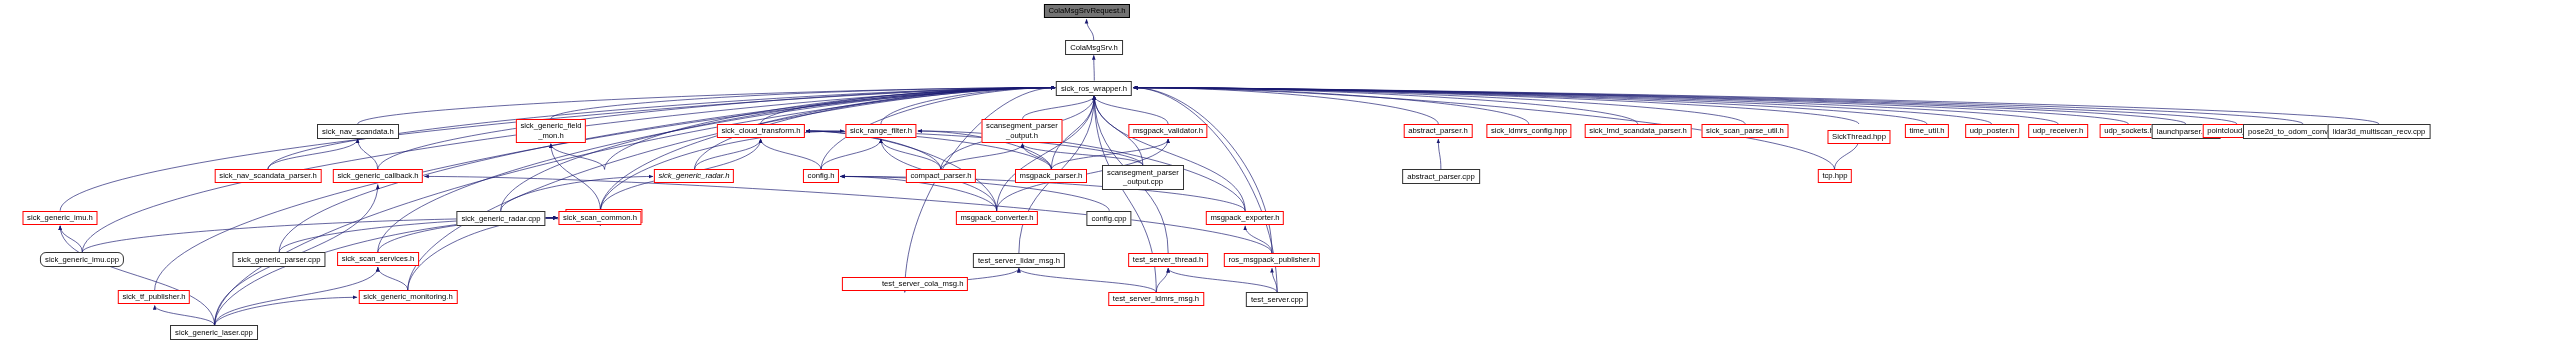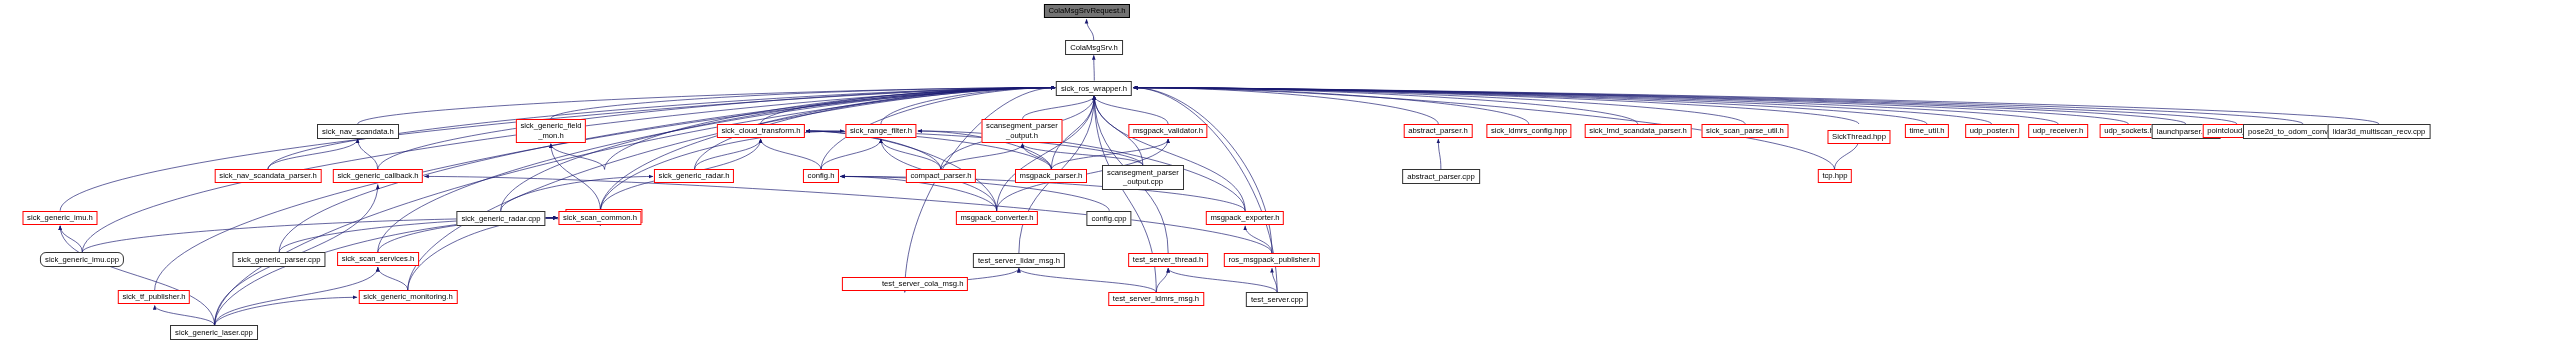--- a/index.html
+++ b/index.html
@@ -158,21 +158,21 @@
     <div class="node red" style="left: 1992px; top: 124px; border-color: rgb(255, 0, 0);">udp_poster.h</div>
     <div class="node red" style="left: 2058px; top: 124px; border-color: rgb(255, 0, 0); text-align: center;">udp_receiver.h</div>
     <div class="node red" style="left: 2129px; top: 124px; border-color: rgb(255, 0, 0);">udp_sockets.h</div>
     <div class="node plain" style="left: 2186px; top: 124px; border-color: rgb(51, 51, 51);">launchparser.cpp</div>
     <div class="node red" style="left: 2237px; top: 124px; border-color: rgb(255, 0, 0);">pointcloud_utils.h</div>
     <div class="node plain" style="left: 2303px; top: 124px; border-color: rgb(51, 51, 51);">pose2d_to_odom_converter.cpp</div>
     <div class="node plain" style="left: 2379px; top: 124px; border-color: rgb(51, 51, 51);">lidar3d_multiscan_recv.cpp</div>
     <div class="node red" style="left: 268px; top: 169px; border-color: rgb(255, 0, 0);">sick_nav_scandata_parser.h</div>
     <div class="node red" style="left: 378px; top: 169px; border-color: rgb(255, 0, 0);">sick_generic_callback.h</div>
     <div class="node red" style="left: 604px; top: 161px; border-color: rgb(255, 0, 0); margin-top: 48px;">sick_scan_marker.h</div>
-    <div class="node red" style="left: 694px; top: 169px; border-color: rgb(255, 0, 0);">sick_generic_radar.h</div>
+    <div class="node red" style="left: 694px; top: 169px; border-color: rgb(255, 0, 0); font-style: italic;">sick_generic_radar.h</div>
     <div class="node red" style="left: 821px; top: 169px; border-color: rgb(255, 0, 0);">config.h</div>
     <div class="node red" style="left: 941px; top: 169px; border-color: rgb(255, 0, 0);">compact_parser.h</div>
     <div class="node red" style="left: 1051px; top: 169px; border-color: rgb(255, 0, 0);">msgpack_parser.h</div>
     <div class="node plain" style="left: 1143px; top: 165px; border-color: rgb(51, 51, 51);">scansegment_parser
 _output.cpp</div>
     <div class="node plain" style="left: 1441px; top: 169px; border-color: rgb(51, 51, 51);">abstract_parser.cpp</div>
     <div class="node red" style="left: 1835px; top: 169px; border-color: rgb(255, 0, 0);">tcp.hpp</div>
     <div class="node red" style="left: 60px; top: 211px; border-color: rgb(255, 0, 0);">sick_generic_imu.h</div>
     <div class="node plain" style="left: 501px; top: 211px; border-color: rgb(51, 51, 51);">sick_generic_radar.cpp</div>
     <div class="node red" style="left: 600px; top: 211px; border-color: rgb(255, 0, 0);">sick_scan_common.h</div>

